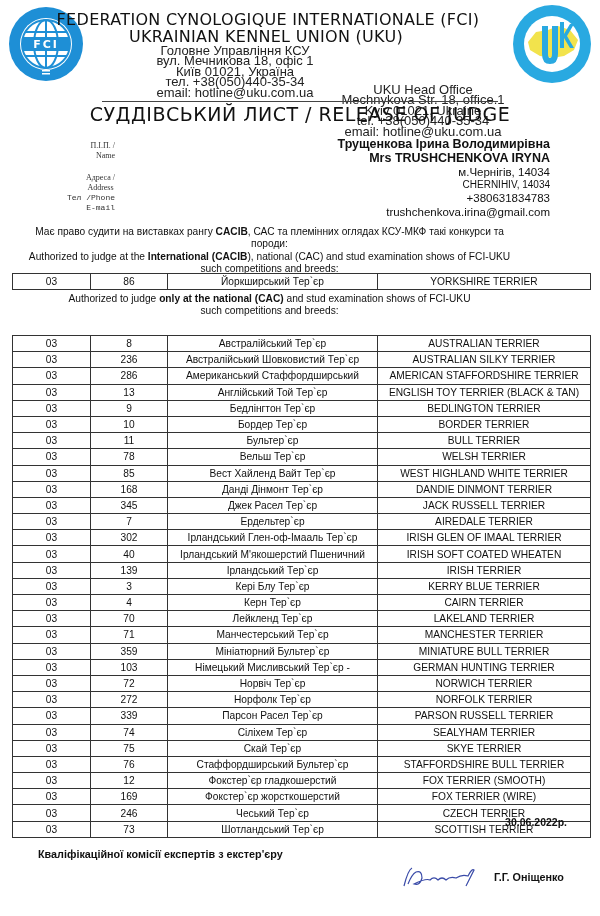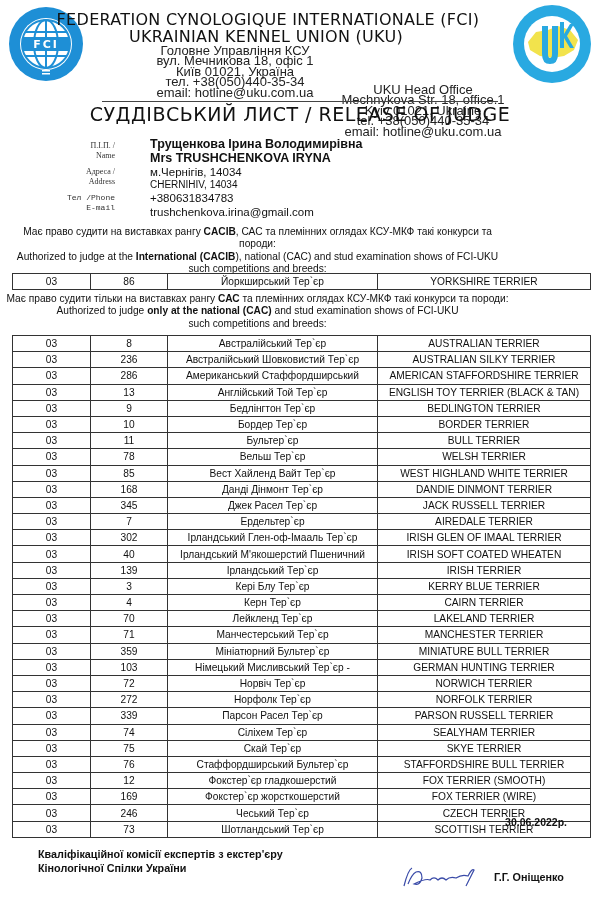--- a/index.html
+++ b/index.html
@@ -6,22 +6,22 @@
   body { width:600px; height:916px; position:relative; overflow:hidden; color:#111;
          font-family:"Liberation Sans", sans-serif; }
   .abs { position:absolute; }
   .logo { position:absolute; }
   .title1 { left:0; width:536px; top:10px; font-size:16px; letter-spacing:0.3px; font-family:"DejaVu Sans", sans-serif; text-align:center; }
   .title2 { left:0; width:484px; top:27px; font-size:16px; letter-spacing:0.3px; font-family:"DejaVu Sans", sans-serif; text-align:center;padding-left:24px; }
   .office { font-size:13px; line-height:10.4px; text-align:center; color:#222; }
   .hr { left:102px; width:396px; top:101px; height:1px; background:#444; }
   .doc-title { left:0; width:600px; top:103px; font-size:19px; font-family:"DejaVu Sans", sans-serif; text-align:center; letter-spacing:0.5px; }
   .lbl { right:485px; font-family:"Liberation Serif", serif; font-size:8px; text-align:right; color:#333; line-height:10px; }
-  .info { left:150px; width:400px; text-align:left; }
-  .para { left:4px; width:507px; font-size:10.2px; line-height:12.4px; text-align:center; }
+  .info { left:150px; width:400px; text-align:right; }
+  .para { left:16px; width:507px; font-size:10.2px; line-height:12.4px; text-align:center; }
   table { position:absolute; left:12px; width:578px; border-collapse:collapse; table-layout:fixed;padding-left:13px; }
   td { border:1px solid #333; height:15.2px; padding:0; font-size:10.2px; text-align:center; white-space:nowrap; overflow:hidden; line-height:15px; }
   .c1 { width:78px; } .c2 { width:77px; } .c3 { width:210px; } .c4 { width:213px; }
   .footer { left:38px; font-size:10.8px; font-weight:bold; line-height:13.5px; }
 </style>
 </head>
 <body>
 
 <div class="logo" style="left:8px; top:6px; width:76px; height:76px;">
   <svg width="76" height="76" viewBox="0 0 76 76">
@@ -67,21 +67,21 @@
   <div>email: hotline@uku.com.ua</div>
 </div>
 
 <div class="abs hr"></div>
 <div class="abs doc-title">СУДДІВСЬКИЙ ЛИСТ / RELEASE OF JUDGE</div>
 
 <div class="abs lbl" style="top:141px;">
   <div>П.І.П. /</div>
   <div>Name</div>
 </div>
-<div class="abs lbl" style="top:167px;">
+<div class="abs lbl" style="top:173px;text-align:center;">
   <div>Адреса /</div>
   <div>Address</div>
 </div>
 <div class="abs lbl" style="top:193px;font-family:Liberation Mono, monospace;">
   <div>Тел /Phone</div>
   <div>E-mail</div>
 </div>
 
 <div class="abs info" style="top:137px; font-size:12.5px; font-weight:bold;">Трущенкова Ірина Володимирівна</div>
 <div class="abs info" style="top:151px; font-size:12.5px; font-weight:bold;">Mrs TRUSHCHENKOVA IRYNA</div>
@@ -107,21 +107,20 @@
       <tr>
         <td>03</td>
         <td>86</td>
         <td>Йоркширський Тер`єр</td>
         <td>YORKSHIRE TERRIER</td>
       </tr>
     </tbody>
 </table>
 
 <div class="abs para" style="top:293px;">
-  <div><span>Має право судити тільки на виставках рангу </span><b>САС</b><span> та племінних оглядах КСУ-МКФ  такі конкурси та породи:</span></div>
   <div><span>Authorized to judge </span><b>only at the national (CAC)</b><span> and stud examination shows of FCI-UKU</span></div>
   <div>such competitions and breeds:</div>
 </div>
 
 <table style="top:335px;">
   <colgroup>
       <col class="c1">
       <col class="c2">
       <col class="c3">
       <col class="c4">
@@ -312,20 +311,19 @@
         <td>73</td>
         <td>Шотландський Тер`єр</td>
         <td>SCOTTISH TERRIER</td>
       </tr>
     </tbody>
 </table>
 
 <div class="abs" style="right:33px; top:816px; font-size:10.5px; font-weight:bold;">30.06.2022р.</div>
 <div class="abs footer" style="top:848px;">
   <div>Кваліфікаційної комісії експертів з екстер'єру</div>
-  <div>Кінологічної Спілки України</div>
 </div>
 <div class="abs" style="left:400px; top:864px; width:80px; height:26px;">
   <svg width="80" height="26" viewBox="0 0 80 26">
     <path d="M4 22 Q8 6 12 4 M8 20 Q12 10 16 8 Q22 6 22 14 Q20 22 14 20 Q26 14 30 16 Q34 12 38 16 Q42 12 46 16 Q50 12 56 14 Q62 10 68 12 Q72 4 74 6 Q70 14 66 22" fill="none" stroke="#3a4ba8" stroke-width="1.2"></path>
   </svg>
 </div>
 <div class="abs" style="left:494px; top:871px; font-size:10.8px; font-weight:bold;">Г.Г. Оніщенко</div>
 
 </body></html>

